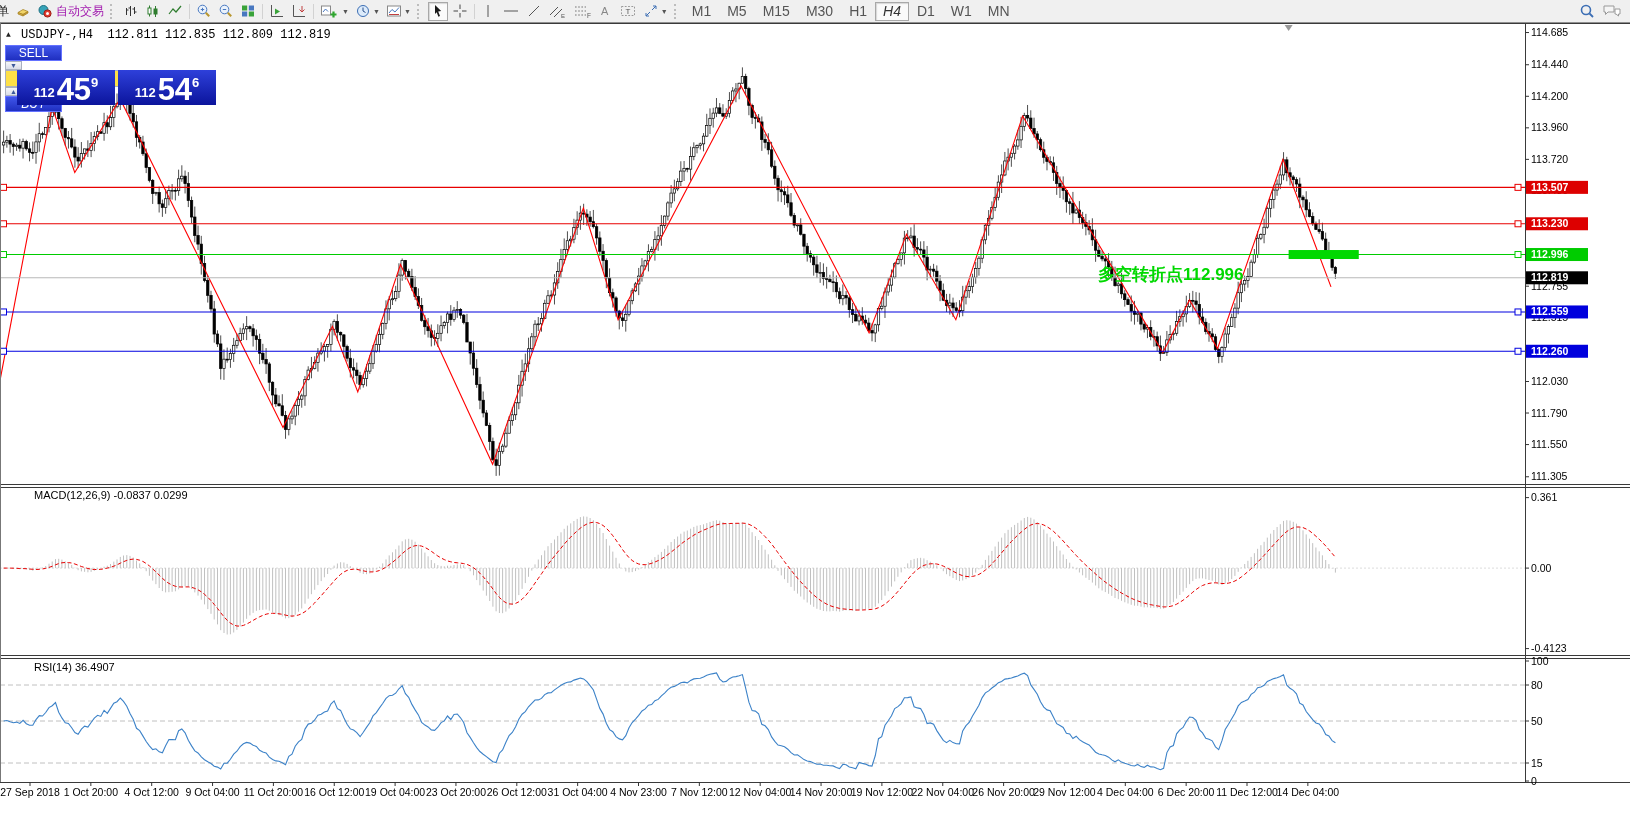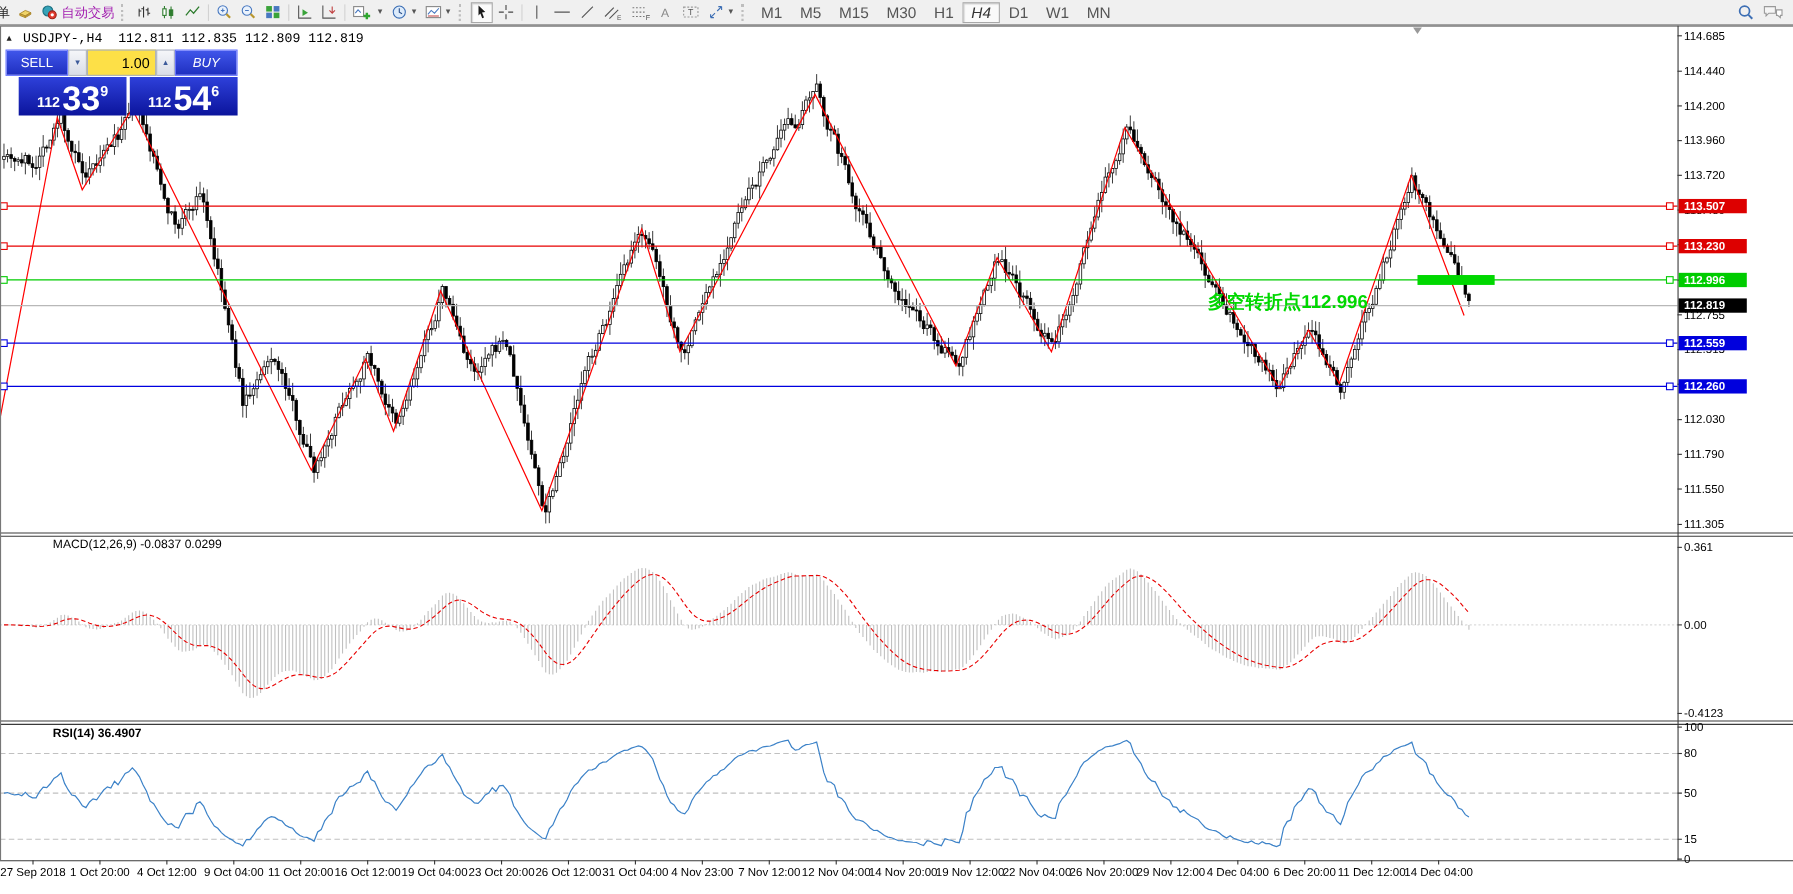--- a/index.html
+++ b/index.html
@@ -18,24 +18,24 @@
   .cutlabel{font-size:12px;color:#222;margin-left:-3px;margin-right:3px;white-space:nowrap;}
   .autolabel{font-size:12px;color:#a21caf;margin-left:3px;white-space:nowrap;}
   .tf{padding:0 7px;height:17px;line-height:17px;color:#555;font-size:14px;border:1px solid transparent;}
   .tf.active{color:#333;background:#fafafa;border:1px solid #a8a8a8;box-shadow:inset 1px 1px 1px #d6d6d6;font-style:italic;}
   .spacer{flex:1;}
   
   #chart{position:absolute;left:0;top:0;z-index:1;}
   svg text{font-family:"Liberation Sans",sans-serif;}
   #title{position:absolute;left:6px;top:28px;font-size:12px;color:#000;z-index:5;white-space:nowrap;font-family:Liberation Mono, monospace;}
   #title .tri{font-size:8px;vertical-align:1px;margin-right:3px;color:#222;}
-  .panel-label{position:absolute;left:20px;font-size:11px;color:#000;z-index:5;white-space:nowrap;padding-left:28px;}
+  .panel-label{position:absolute;left:6px;font-size:11px;color:#000;z-index:5;white-space:nowrap;padding-left:28px;}
   
   #tradepanel{position:absolute;left:5px;top:45px;width:211px;z-index:6;}
-  .tp-row1{display:flex;height:24px;}
+  .tp-row1{display:flex;height:24px;flex-direction:column;}
   .tp-btn{color:#fff;font-size:12px;display:flex;align-items:center;justify-content:center;
     background:linear-gradient(#4056ea,#1f2fc0);border:1px solid #6472ff;box-sizing:border-box;}
   .sell-btn{width:57px;}
   .buy-btn{width:57px;font-style:italic;}
   .spin{width:17px;background:linear-gradient(#f5f6f9,#d9dde7);border:1px solid #a9b0bf;
     box-sizing:border-box;display:flex;align-items:center;justify-content:center;font-size:7px;color:#3c5a9a;}
   .vol{flex:1;background:#fde047;border:1px solid #a9b0bf;box-sizing:border-box;display:flex;
     align-items:center;justify-content:flex-end;padding-right:5px;font-size:13px;color:#000;}
   .tp-row2{display:flex;height:35px;margin-top:1px;padding-left:12px;}
   .px-box{width:104px;background:linear-gradient(#2e40da,#0b149c);color:#fff;display:flex;
@@ -1208,30 +1208,30 @@
     <div class="tp-row1">
       <div class="tp-btn sell-btn">SELL</div>
       <div class="spin">▼</div>
       <div class="vol">1.00</div>
       <div class="spin">▲</div>
       <div class="tp-btn buy-btn">BUY</div>
     </div>
     <div class="tp-row2">
       <div class="px-box bid">
         <span class="px-small">112</span>
-        <span class="px-big">33</span>
+        <span class="px-big">45</span>
         <span class="px-sup">9</span>
       </div>
       <div class="px-box">
         <span class="px-small">112</span>
         <span class="px-big">54</span>
         <span class="px-sup">6</span>
       </div>
     </div>
   </div>
 
   <div class="panel-label" style="top:489px;">
     <span>MACD(12,26,9)</span> <span>-0.0837 0.0299</span>
   </div>
-  <div class="panel-label" style="top:661px;font-weight:bold;">
+  <div class="panel-label" style="top:661px;">
     <span>RSI(14)</span> <span>36.4907</span>
   </div>
 </div>
 
 </body></html>

